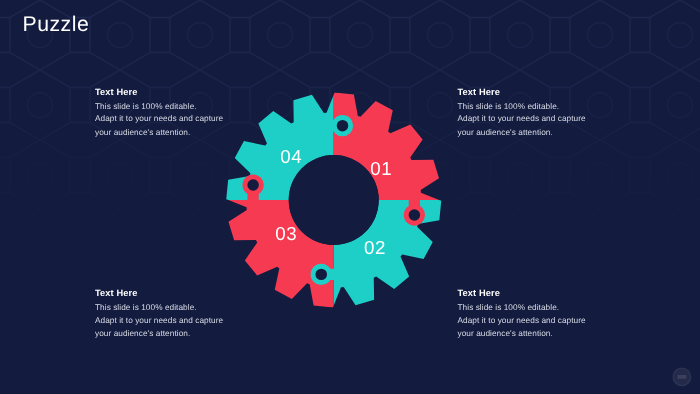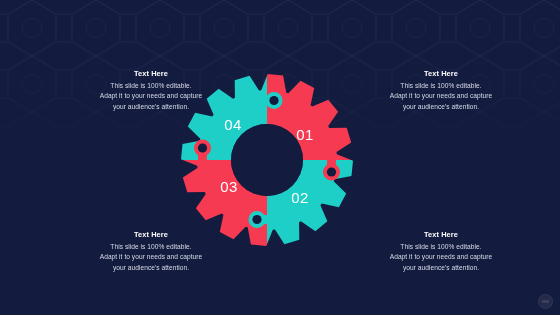--- a/index.html
+++ b/index.html
@@ -52,21 +52,20 @@
     font-weight: 400;
     letter-spacing: 0.4px;
     color: #ffffff;
     line-height: 1;
   }
 
   
   .text-block {
     position: absolute;
     width: 150px;
-    text-align: center;
   }
   .tb-title {
     font-size: 7.4px;
     font-weight: bold;
     color: #ffffff;
     letter-spacing: 0.1px;
     margin: 0 0 2.5px 0;
     line-height: 1.1;
   }
   .tb-body {
@@ -132,20 +131,21 @@
         <path d="M32 0 L56 14 L56 42 L32 56 L8 42 L8 14 Z" fill="none" stroke="#27315c" stroke-width="1.1"></path>
         <path d="M0 14 L8 14 M56 14 L64 14 M0 42 L8 42 M56 42 L64 42" stroke="#27315c" stroke-width="1.1"></path>
         <path d="M32 0 L32 -10 M32 56 L32 66" stroke="#27315c" stroke-width="1.1"></path>
         <circle cx="32" cy="28" r="10" fill="none" stroke="#222c55" stroke-width="1"></circle>
       </pattern>
     </defs>
     <rect x="0" y="0" width="560" height="315" fill="url(#hexpat)"></rect>
   </svg>
   <div id="top-fade"></div>
 
+  <div id="page-title">Puzzle</div>
 
   <div class="text-block" id="text-block-tl">
     <p class="tb-title">Text Here</p>
     <p class="tb-body">
       <span>This slide is 100% editable.</span>
       <span>Adapt it to your needs and capture</span>
       <span>your audience's attention.</span>
     </p>
   </div>
 

